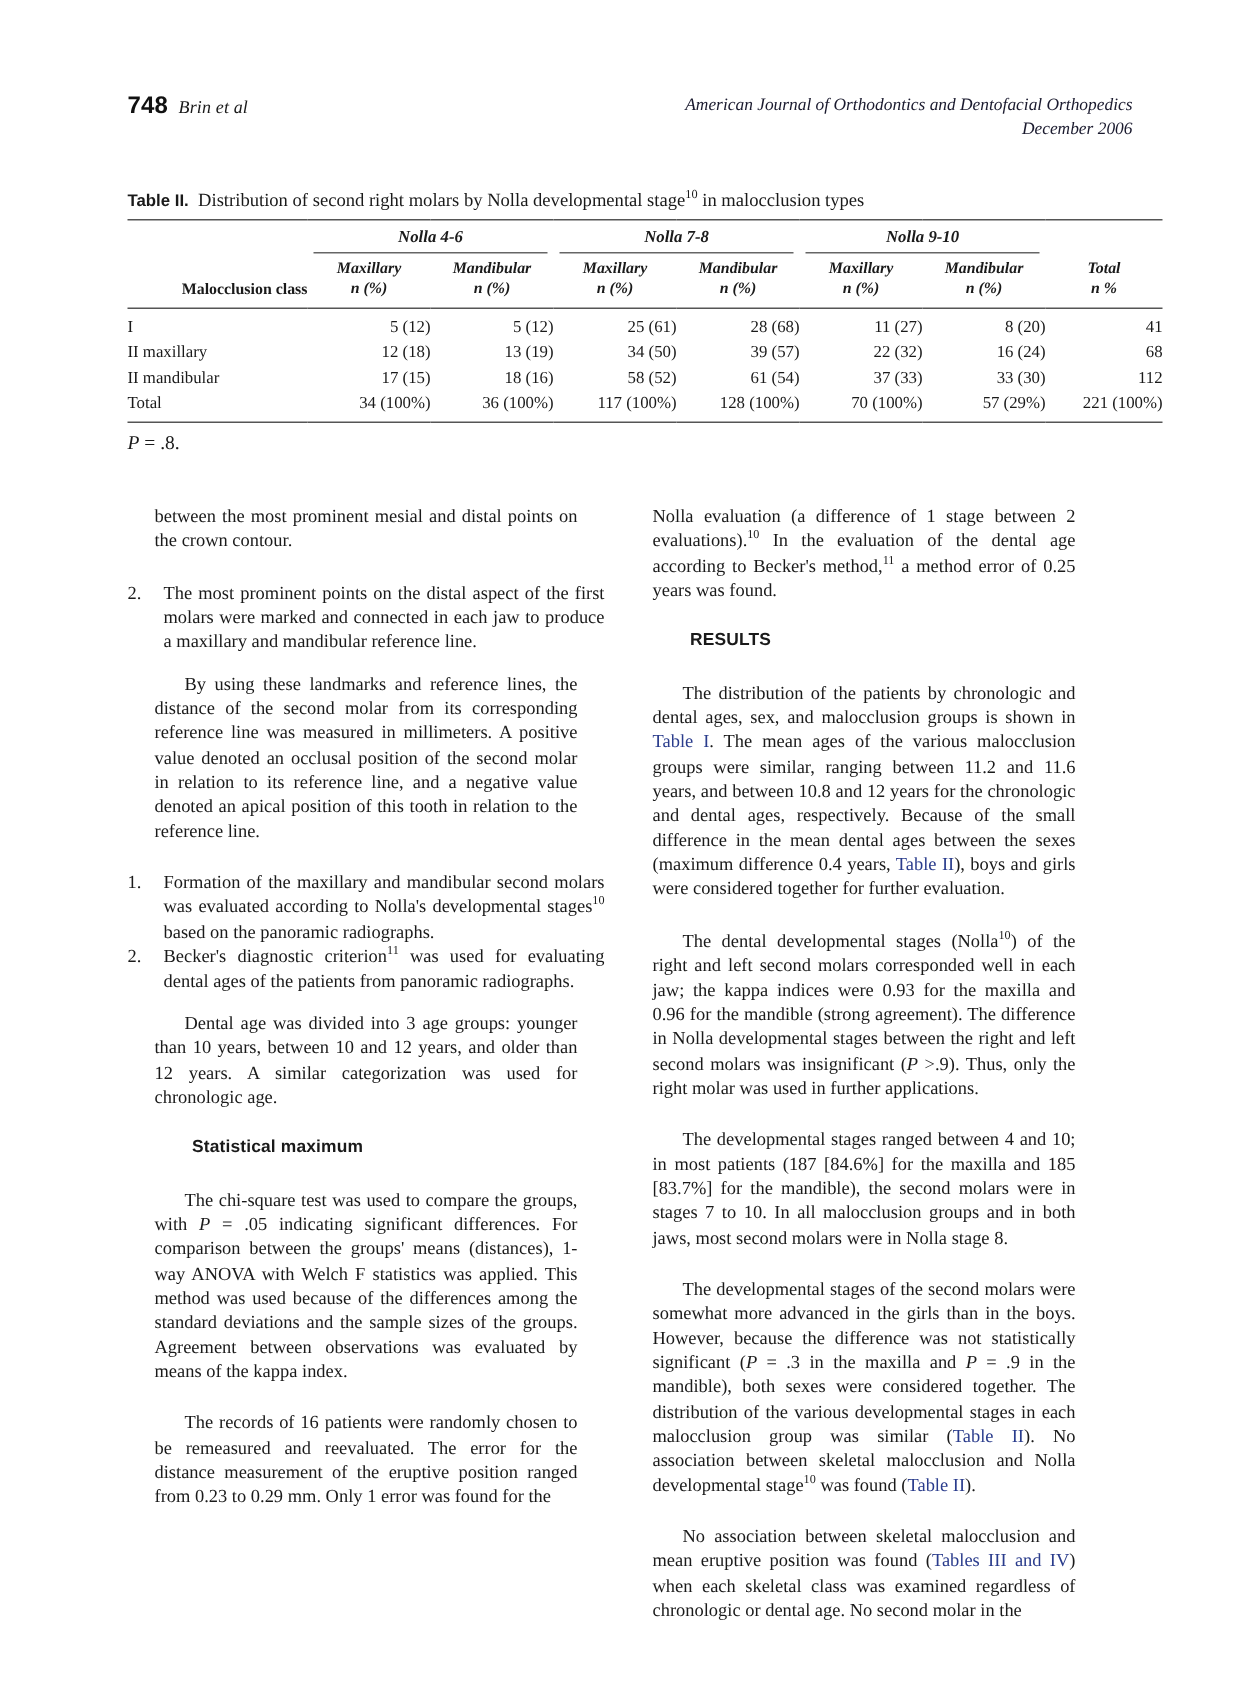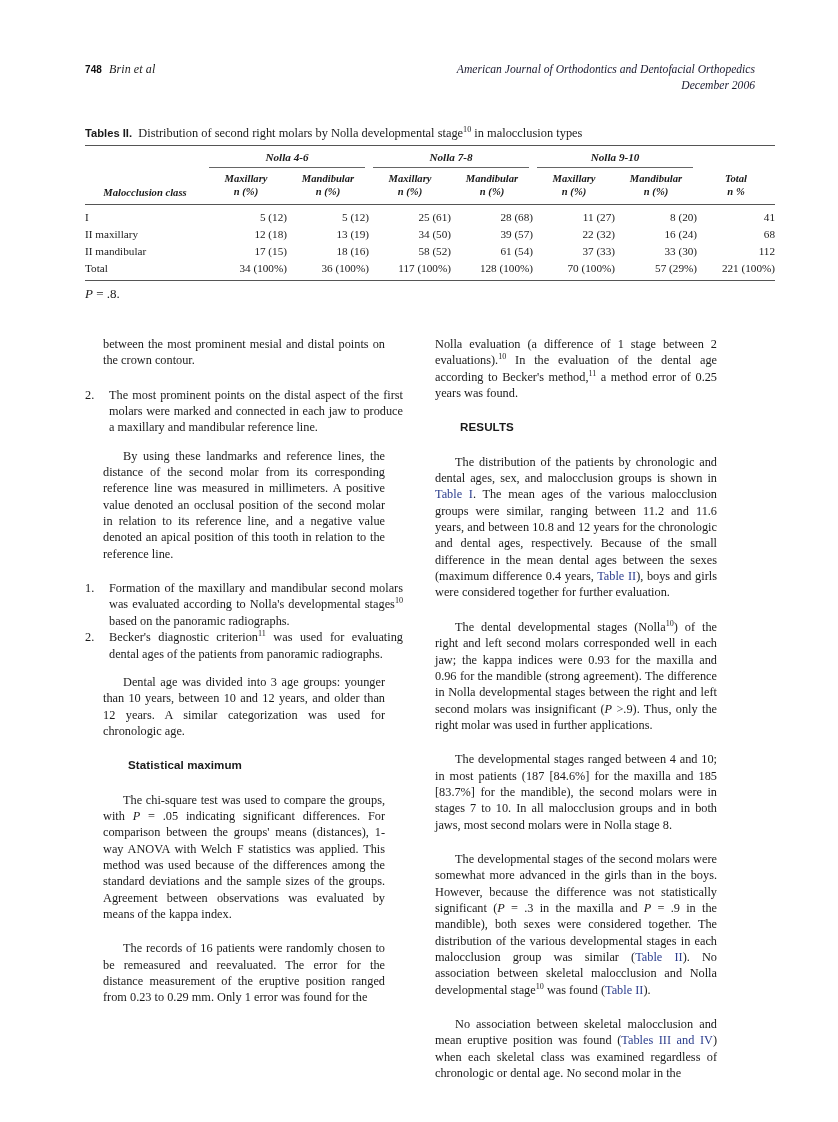--- a/index.html
+++ b/index.html
@@ -34,21 +34,21 @@
   .rh-left {
     position: absolute;
     left: 0; top: 0;
     font-size: 11.5px;
     letter-spacing: 0.1px;
     white-space: nowrap;
   }
   .rh-folio {
     font-family: "Liberation Sans", sans-serif;
     font-weight: bold;
-    font-size: 10px;
+    font-size: 16px;
     color: #111;
   }
   .rh-author {
     font-style: italic;
     font-size: 12px;
     margin-left: 7px;
   }
   .rh-right {
     position: absolute;
     right: 0; top: 0;
@@ -111,22 +111,21 @@
   }
   .sub-head {
     text-align: center;
     font-style: italic;
     font-size: 10.6px;
     line-height: 13px;
     padding: 4px 0 6px 0 !important;
     white-space: nowrap;
   }
   .stub-head {
-    text-align: center;
-    font-style: italic;
+    text-align: right;
     font-size: 10.6px;
     padding: 0 0 6px 0 !important;
     white-space: nowrap;
   }
   td.stub {
     text-align: left;
     font-size: 11.2px;
     padding: 2.5px 0 2.5px 0 !important;
     white-space: nowrap;
   }
@@ -218,21 +217,21 @@
     </div>
     <div class="rh-right">
       <div>American Journal of Orthodontics and Dentofacial Orthopedics</div>
       <div>December 2006</div>
     </div>
   </div>
 
   <div class="table-block">
 
     <div class="table-caption">
-      <span class="tbl-label">Tables II.</span><span class="cap-text">&nbsp; <span>Distribution of second right molars by Nolla developmental stage</span><sup>10</sup><span> in malocclusion types</span></span>
+      <span class="tbl-label">Table II.</span><span class="cap-text">&nbsp; <span>Distribution of second right molars by Nolla developmental stage</span><sup>10</sup><span> in malocclusion types</span></span>
     </div>
 
     <table class="data">
       <colgroup>
         <col style="width:120px">
         <col style="width:82px">
           <col style="width:82px">
         <col style="width:82px">
           <col style="width:82px">
         <col style="width:82px">

